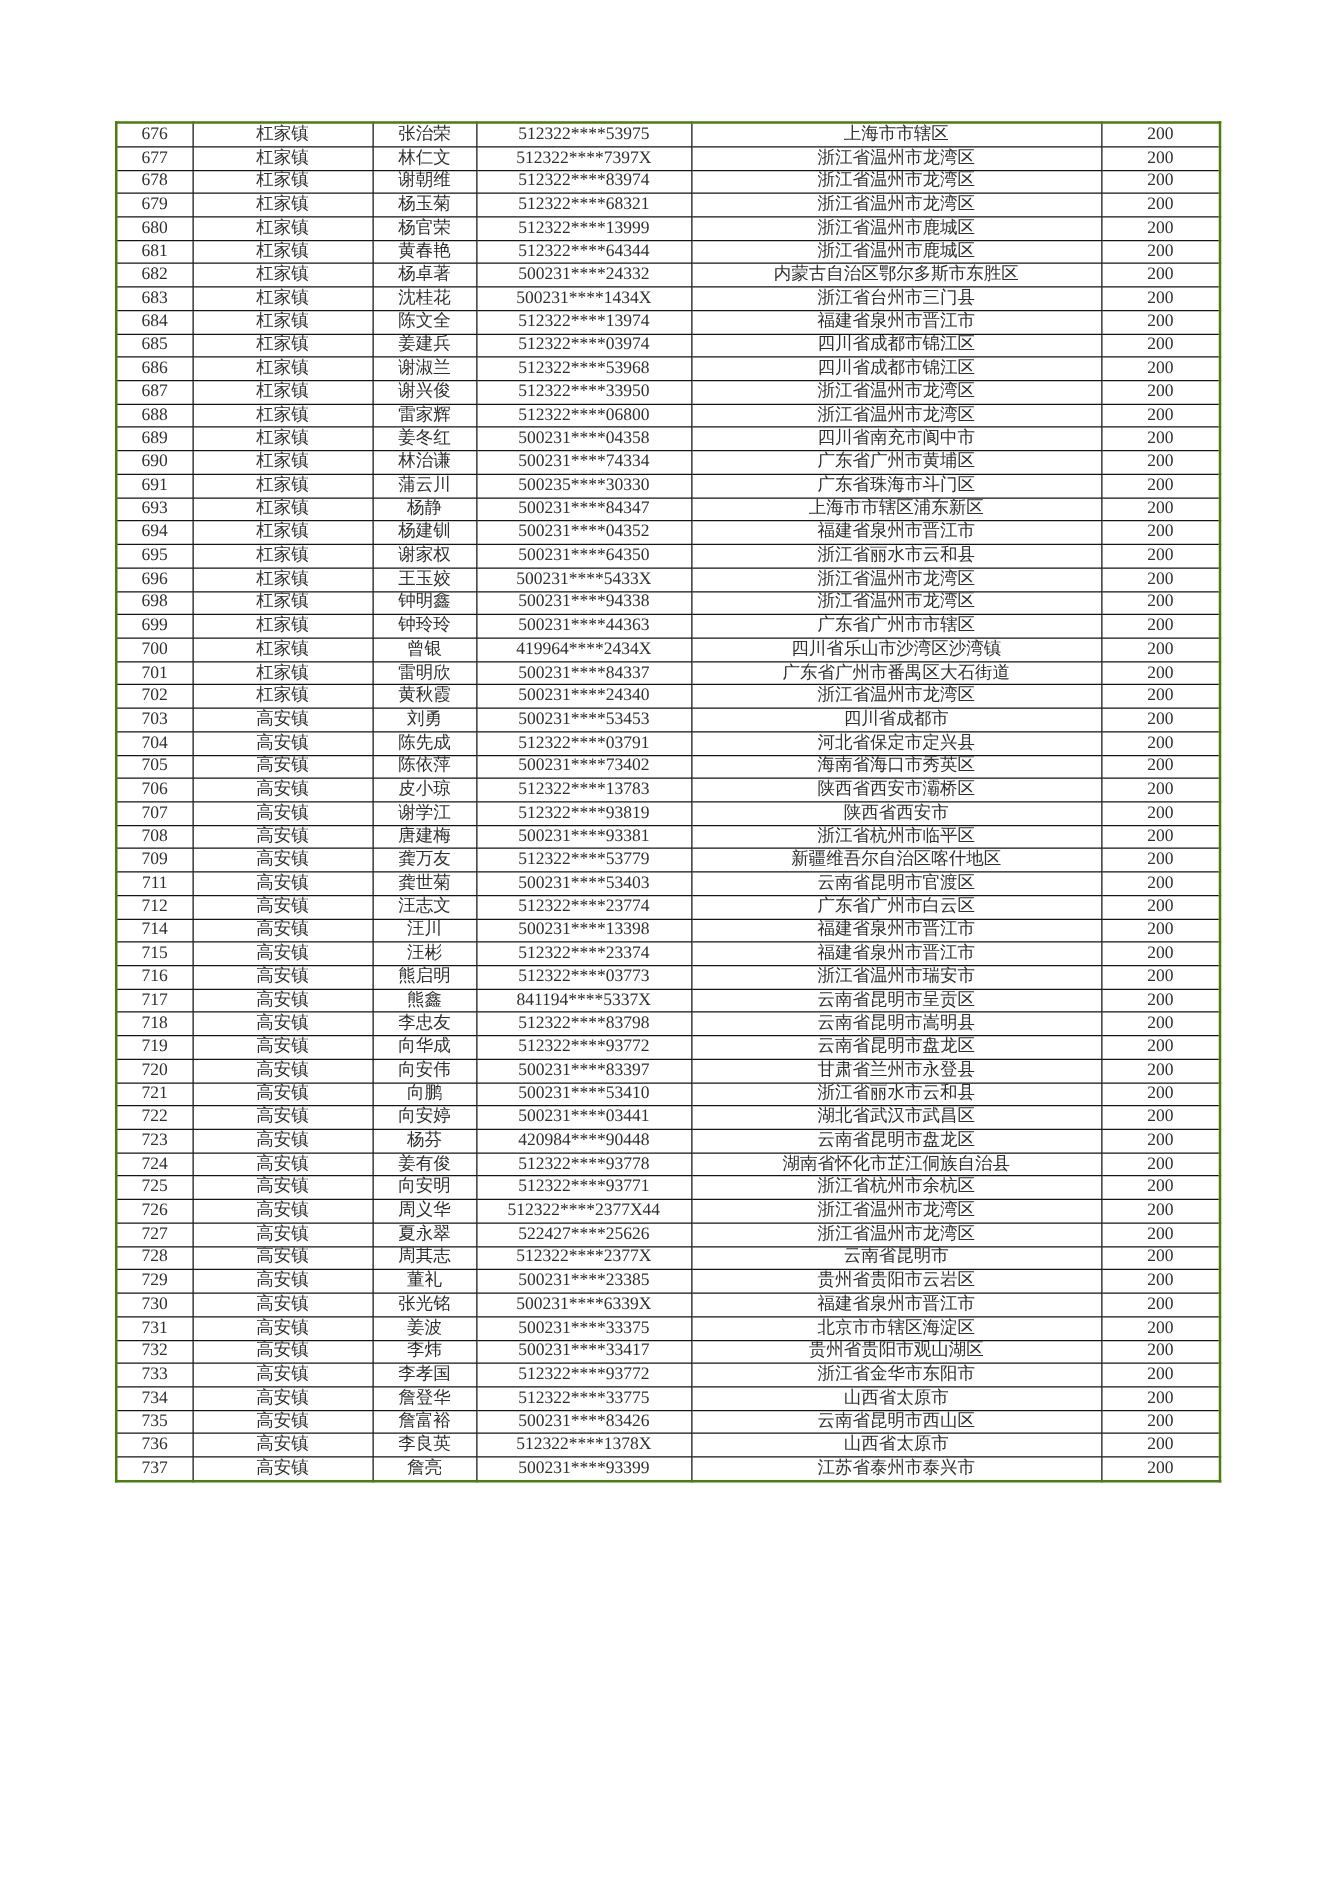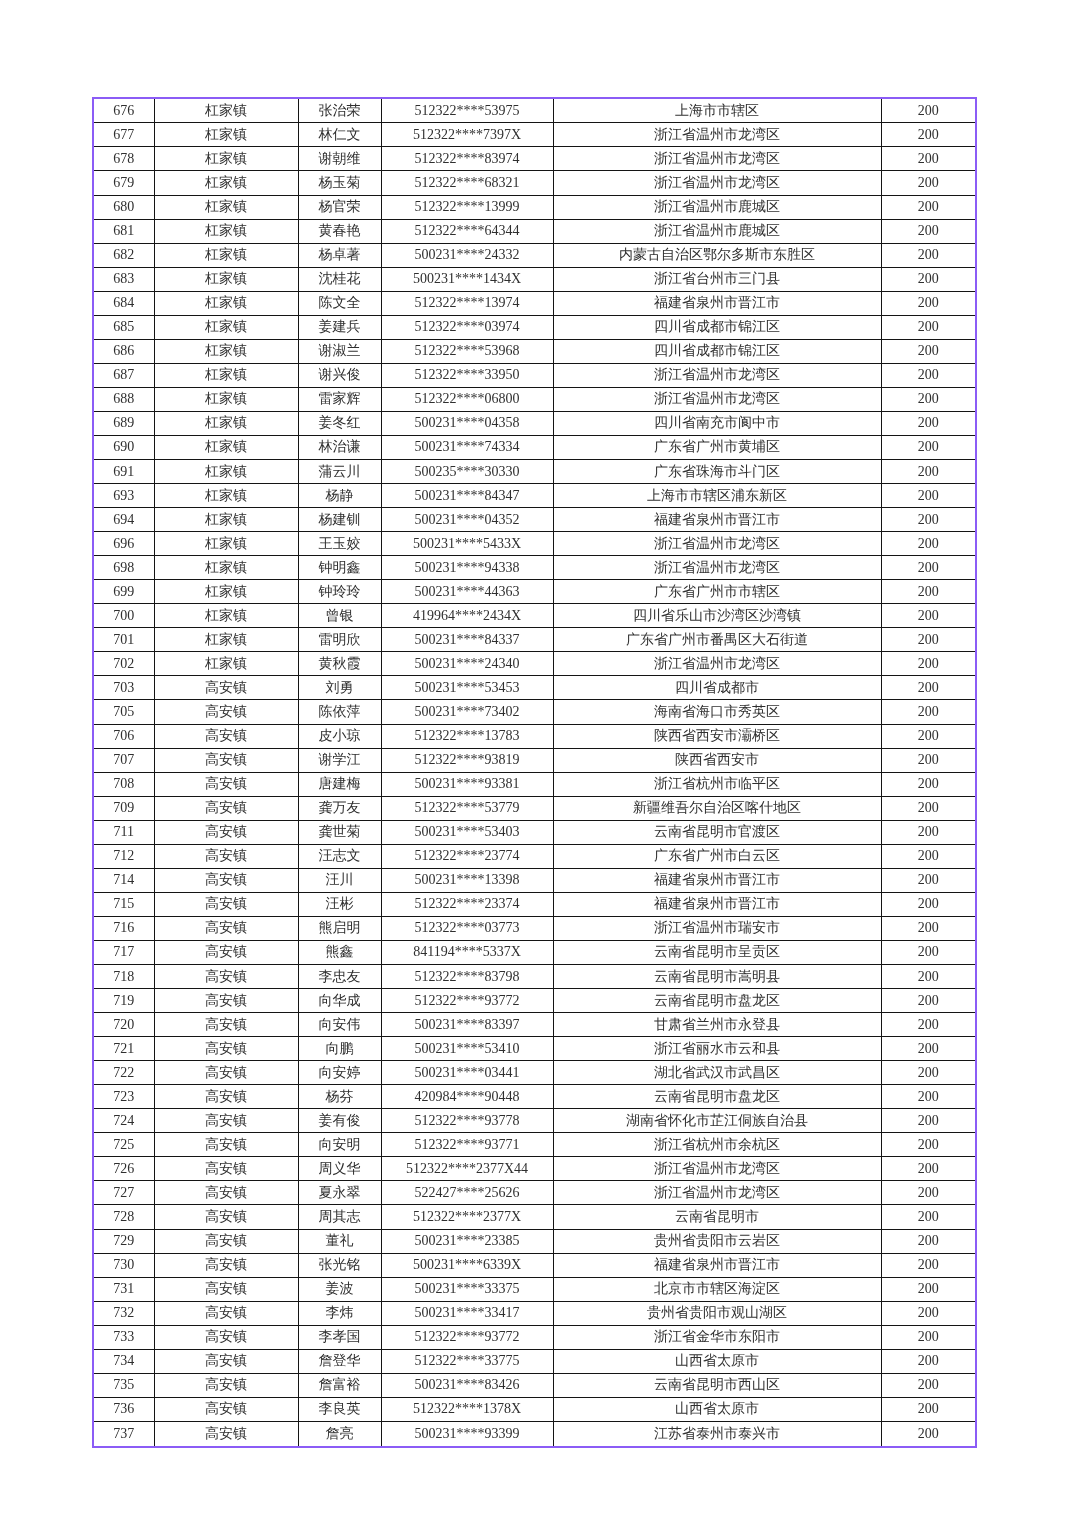--- a/index.html
+++ b/index.html
@@ -14,24 +14,24 @@
     background: #ffffff;
     font-family: "Liberation Serif", "DejaVu Serif", serif;
     color: #2f2f2f;
     overflow: hidden;
   }
   table.records {
     position: absolute;
     left: 92px;
     top: 97px;
     width: 883px;
-    height: 1351px;
+    height: 1089px;
     border-collapse: collapse;
     table-layout: fixed;
-    border: 2px solid #8b5cf6;
+    border: 2px solid #4d7c0f;
   }
   table.records td {
     border: 1px solid #141414;
     text-align: center;
     vertical-align: middle;
     font-size: 14px;
     line-height: 1;
     padding: 0;
     white-space: nowrap;
     overflow: hidden;
@@ -214,20 +214,28 @@
 
   <tr>
     <td>694</td>
     <td>杠家镇</td>
     <td>杨建钏</td>
     <td>500231****04352</td>
     <td>福建省泉州市晋江市</td>
     <td>200</td>
   </tr>
 
+  <tr>
+    <td>695</td>
+    <td>杠家镇</td>
+    <td>谢家权</td>
+    <td>500231****64350</td>
+    <td>浙江省丽水市云和县</td>
+    <td>200</td>
+  </tr>
 
   <tr>
     <td>696</td>
     <td>杠家镇</td>
     <td>王玉姣</td>
     <td>500231****5433X</td>
     <td>浙江省温州市龙湾区</td>
     <td>200</td>
   </tr>
 
@@ -279,20 +287,28 @@
 
   <tr>
     <td>703</td>
     <td>高安镇</td>
     <td>刘勇</td>
     <td>500231****53453</td>
     <td>四川省成都市</td>
     <td>200</td>
   </tr>
 
+  <tr>
+    <td>704</td>
+    <td>高安镇</td>
+    <td>陈先成</td>
+    <td>512322****03791</td>
+    <td>河北省保定市定兴县</td>
+    <td>200</td>
+  </tr>
 
   <tr>
     <td>705</td>
     <td>高安镇</td>
     <td>陈依萍</td>
     <td>500231****73402</td>
     <td>海南省海口市秀英区</td>
     <td>200</td>
   </tr>
 

